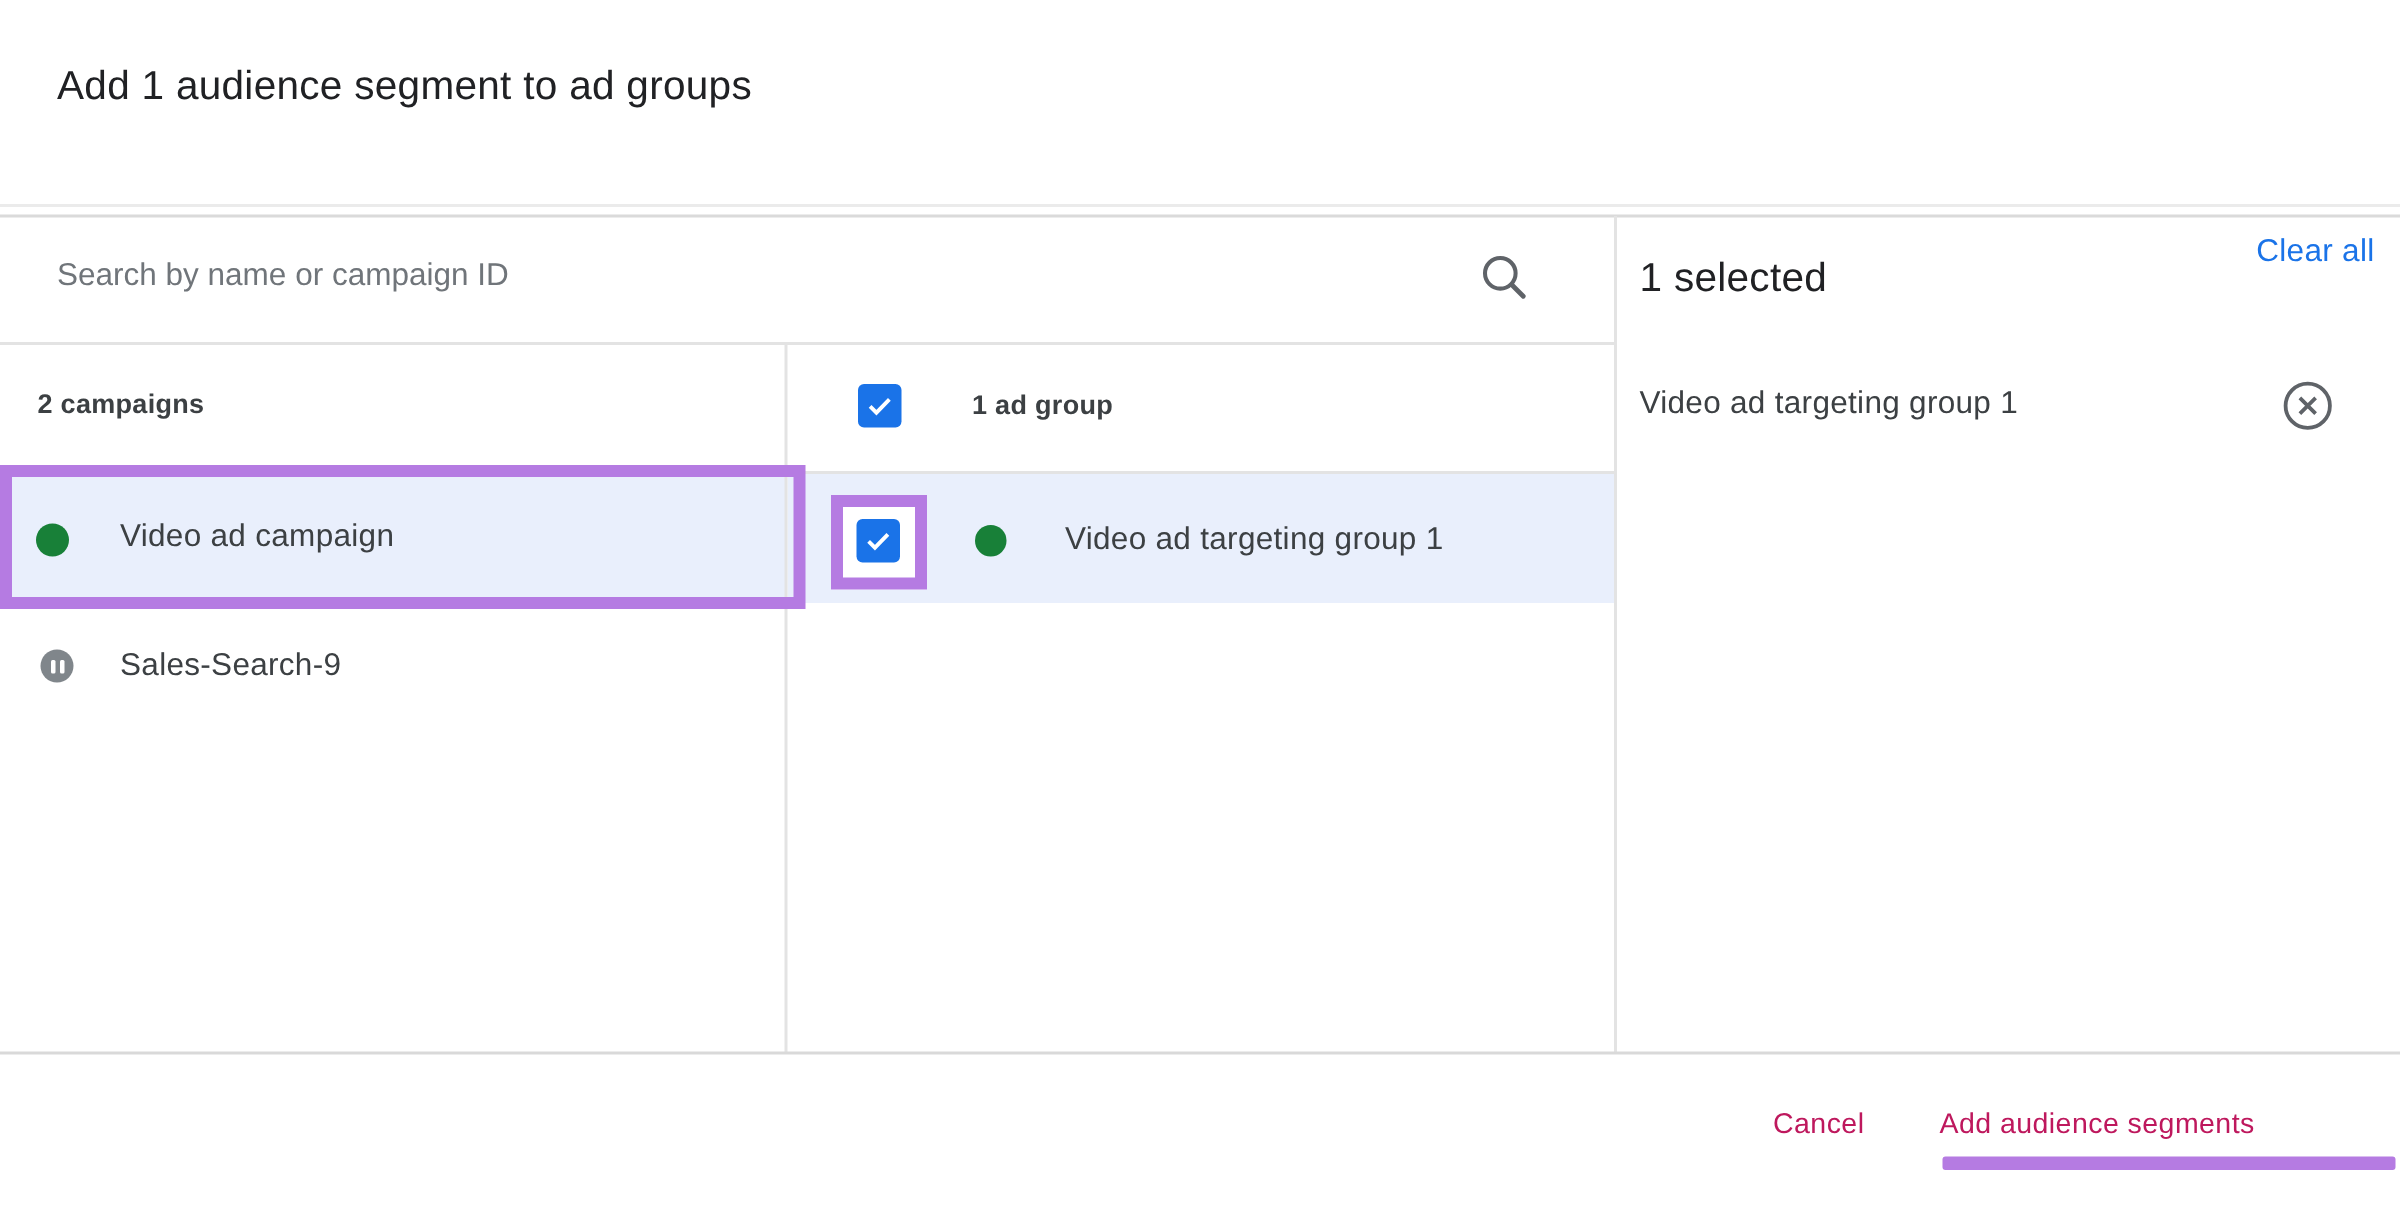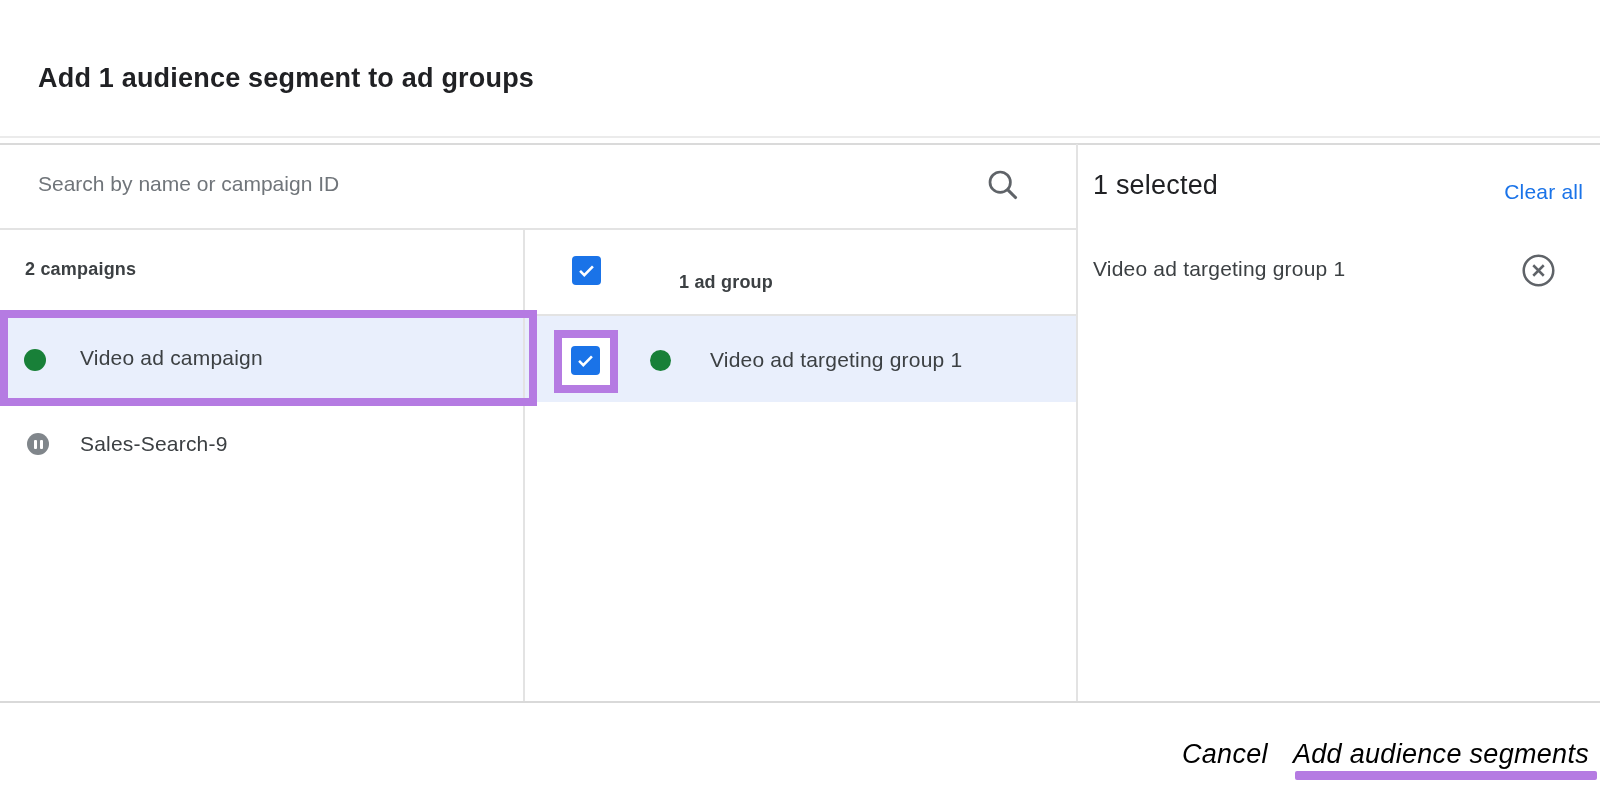--- a/index.html
+++ b/index.html
@@ -1,38 +1,38 @@
 <!DOCTYPE html>
 <html><head>
 <meta charset="utf-8">
 <style>
   * { margin:0; padding:0; box-sizing:border-box; }
   html,body { width:1600px; height:803px; background:#fff; overflow:hidden;
               font-family:"Liberation Sans","DejaVu Sans",sans-serif; }
   .page { position:relative; width:1600px; height:803px; background:#fff; }
   .abs { position:absolute; }
 
-  .title { left:38px; top:42px; font-size:27px; color:#202124; font-weight:700; letter-spacing:.2px; z-index:7;margin-top:21px; }
+  .title { left:38px; top:42px; font-size:27px; color:#202124; font-weight:400; letter-spacing:.2px; z-index:7; }
 
   .hline-a { left:0; top:136px; width:1600px; height:2px; background:#ebebeb; z-index:2; }
   .hline-b { left:0; top:143px; width:1600px; height:2px; background:#dadada; z-index:2; }
   .hdiv-search { left:0; top:228px; width:1076px; height:2px; background:#e3e3e3; z-index:2; }
   .vdiv1 { left:523px; top:229px; width:2px; height:473px; background:#e3e3e3; z-index:2; }
   .vdiv2 { left:1076px; top:144px; width:2px; height:558px; background:#e3e3e3; z-index:2; }
   .hdiv-bottom { left:0; top:701px; width:1600px; height:2px; background:#d9d9d9; z-index:2; }
 
   .search-input { left:38px; top:158px; width:900px; height:52px; border:none; outline:none;
                   font-size:21px; color:#701a75; background:transparent; z-index:7;
                   font-family:"Liberation Sans","DejaVu Sans",sans-serif; }
   .search-input::placeholder { color:#70757a; opacity:1; }
   .search-icon { left:984px; top:166px; width:36px; height:36px; z-index:7; cursor:pointer; }
 
   .col-header { font-size:18px; font-weight:700; color:#3c4043; letter-spacing:.2px; z-index:7;text-align:right; }
   .campaigns-header { left:25px; top:259px; }
-  .adg-header-label { left:648px; top:272px;margin-left:31px; }
+  .adg-header-label { left:648px; top:260px; }
 
   .row-label { font-size:21px; color:#3c4043; letter-spacing:.2px; z-index:7; white-space:nowrap;text-align:center; }
 
   .camp-row1-bg { left:0; top:311px; width:524px; height:90px; background:#e9effc; z-index:1; cursor:pointer; }
   .camp-row1-annotation { left:0; top:310px; width:537px; height:96px; border:8px solid #b57be2; z-index:6; pointer-events:none; }
   .camp-row1-dot { left:24px; top:349px; z-index:7; }
   .camp-row1-label { left:80px; top:346px; }
   .camp-row2-icon { left:27px; top:433px; z-index:7; }
   .camp-row2-label { left:80px; top:432px; }
 
@@ -46,27 +46,27 @@
   .adg-header-checkbox { left:572px; top:256px; z-index:7; }
   .adg-hdiv { left:525px; top:314px; width:551px; height:2px; background:#e3e3e3; z-index:2; }
   .adg-row-bg { left:525px; top:316px; width:551px; height:86px; background:#e9effc; z-index:1; cursor:pointer; }
   .adg-row-annotation { left:554px; top:330px; width:64px; height:63px; border:8px solid #b57be2; background:#fff; z-index:6; pointer-events:none; }
   .adg-row-checkbox { left:571px; top:346px; z-index:7; }
   .adg-row-dot { left:650px; top:350px; width:21px; height:21px; }
   .adg-row-dot-wrap { z-index:7; }
   .adg-row-label { left:710px; top:348px; }
 
   .sel-count { left:1093px; top:170px; font-size:27px; color:#202124; letter-spacing:.2px; z-index:7; }
-  .clear-all { right:17px; top:180px; font-size:21px; color:#1a73e8; font-weight:500; letter-spacing:.2px;
+  .clear-all { right:17px; top:156px; font-size:21px; color:#1a73e8; font-weight:500; letter-spacing:.2px;
                z-index:7; cursor:pointer; }
   .sel-item-label { left:1093px; top:257px; }
   .sel-item-remove { left:1521px; top:253px; width:35px; height:35px; z-index:7; cursor:pointer; }
 
-  .action-link { font-size:27px; color:#000000; font-weight:500; letter-spacing:.3px; z-index:7;
-                 cursor:pointer; white-space:nowrap;font-style:italic; }
+  .action-link { font-size:19px; color:#be185d; font-weight:500; letter-spacing:.3px; z-index:7;
+                 cursor:pointer; white-space:nowrap; }
   .cancel-btn { left:1182px; top:739px; }
   .submit-btn { left:1293px; top:739px; }
   .submit-underline { left:1295px; top:771px; width:302px; height:9px; background:#b57be2; border-radius:2px; z-index:6; }
 </style>
 </head>
 <body>
 
 <div class="page">
 
   <div class="abs title">Add 1 audience segment to ad groups</div>

